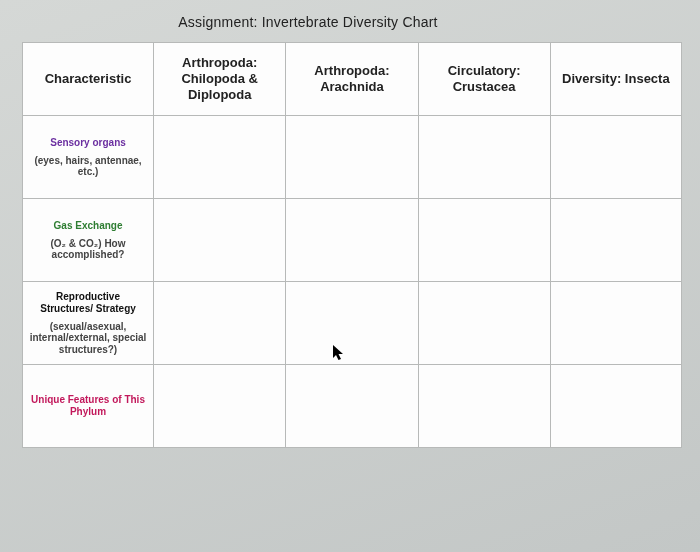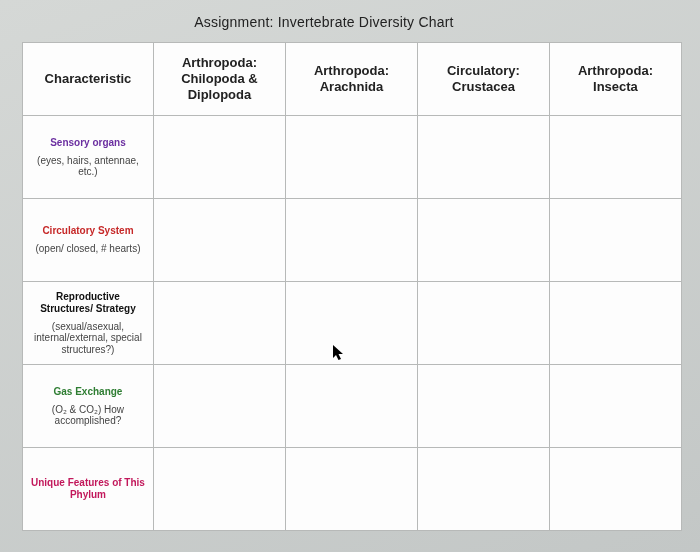--- a/index.html
+++ b/index.html
@@ -8,21 +8,20 @@
     width: 700px;
     height: 552px;
     background: linear-gradient(160deg, #d5d8d6 0%, #c3c7c6 100%);
     font-family: "Segoe UI", Arial, sans-serif;
     overflow: hidden;
   }
   .page {
     position: relative;
     width: 616px;
     height: 552px;
-    padding-left: 32px;
   }
   .title {
     position: absolute;
     top: 14px;
     left: 0;
     width: 100%;
     text-align: center;
     font-size: 14px;
     color: #222;
     letter-spacing: 0.2px;
@@ -57,21 +56,21 @@
     line-height: 1.2;
   }
   .row-label strong {
     display: block;
     font-size: 10px;
     font-weight: 700;
   }
   .row-label span.sub {
     display: block;
     font-size: 10px;
-    font-weight: 400;
+    font-weight: 700;
     color: #444;
     margin-top: 6px;
     line-height: 1.15;
   }
   .c-purple strong { color: #6b2fa0; }
   .c-red strong    { color: #c62828; }
   .c-green strong  { color: #2e7d32; }
   .c-black strong  { color: #111; }
   .c-magenta strong{ color: #c2185b; text-align: center; }
 
@@ -98,58 +97,48 @@
       <col style="width:135px">
       <col style="width:135px">
       <col style="width:135px">
     </colgroup>
     <thead>
       <tr>
         <th>Characteristic</th>
         <th>Arthropoda: Chilopoda &amp; Diplopoda</th>
         <th>Arthropoda: Arachnida</th>
         <th>Circulatory: Crustacea</th>
-        <th>Arthropoda: Insecta</th>
+        <th>Diversity: Insecta</th>
       </tr>
     </thead>
     <tbody>
         <tr>
           <th class="row-label c-purple">
             <strong>Sensory organs</strong>
             <span class="sub">(eyes, hairs, antennae, etc.)</span>
           </th>
           <td></td>
           <td></td>
           <td></td>
           <td></td>
         </tr>
         <tr>
-          <th class="row-label c-red">
-            <strong>Circulatory System</strong>
-            <span class="sub">(open/ closed, # hearts)</span>
+          <th class="row-label c-green">
+            <strong>Gas Exchange</strong>
+            <span class="sub">(O₂ &amp; CO₂) How accomplished?</span>
           </th>
           <td></td>
           <td></td>
           <td></td>
           <td></td>
         </tr>
         <tr>
           <th class="row-label c-black">
             <strong>Reproductive Structures/ Strategy</strong>
             <span class="sub">(sexual/asexual, internal/external, special structures?)</span>
-          </th>
-          <td></td>
-          <td></td>
-          <td></td>
-          <td></td>
-        </tr>
-        <tr>
-          <th class="row-label c-green">
-            <strong>Gas Exchange</strong>
-            <span class="sub">(O₂ &amp; CO₂) How accomplished?</span>
           </th>
           <td></td>
           <td></td>
           <td></td>
           <td></td>
         </tr>
         <tr>
           <th class="row-label c-magenta">
             <strong>Unique Features of This Phylum</strong>
           </th>

